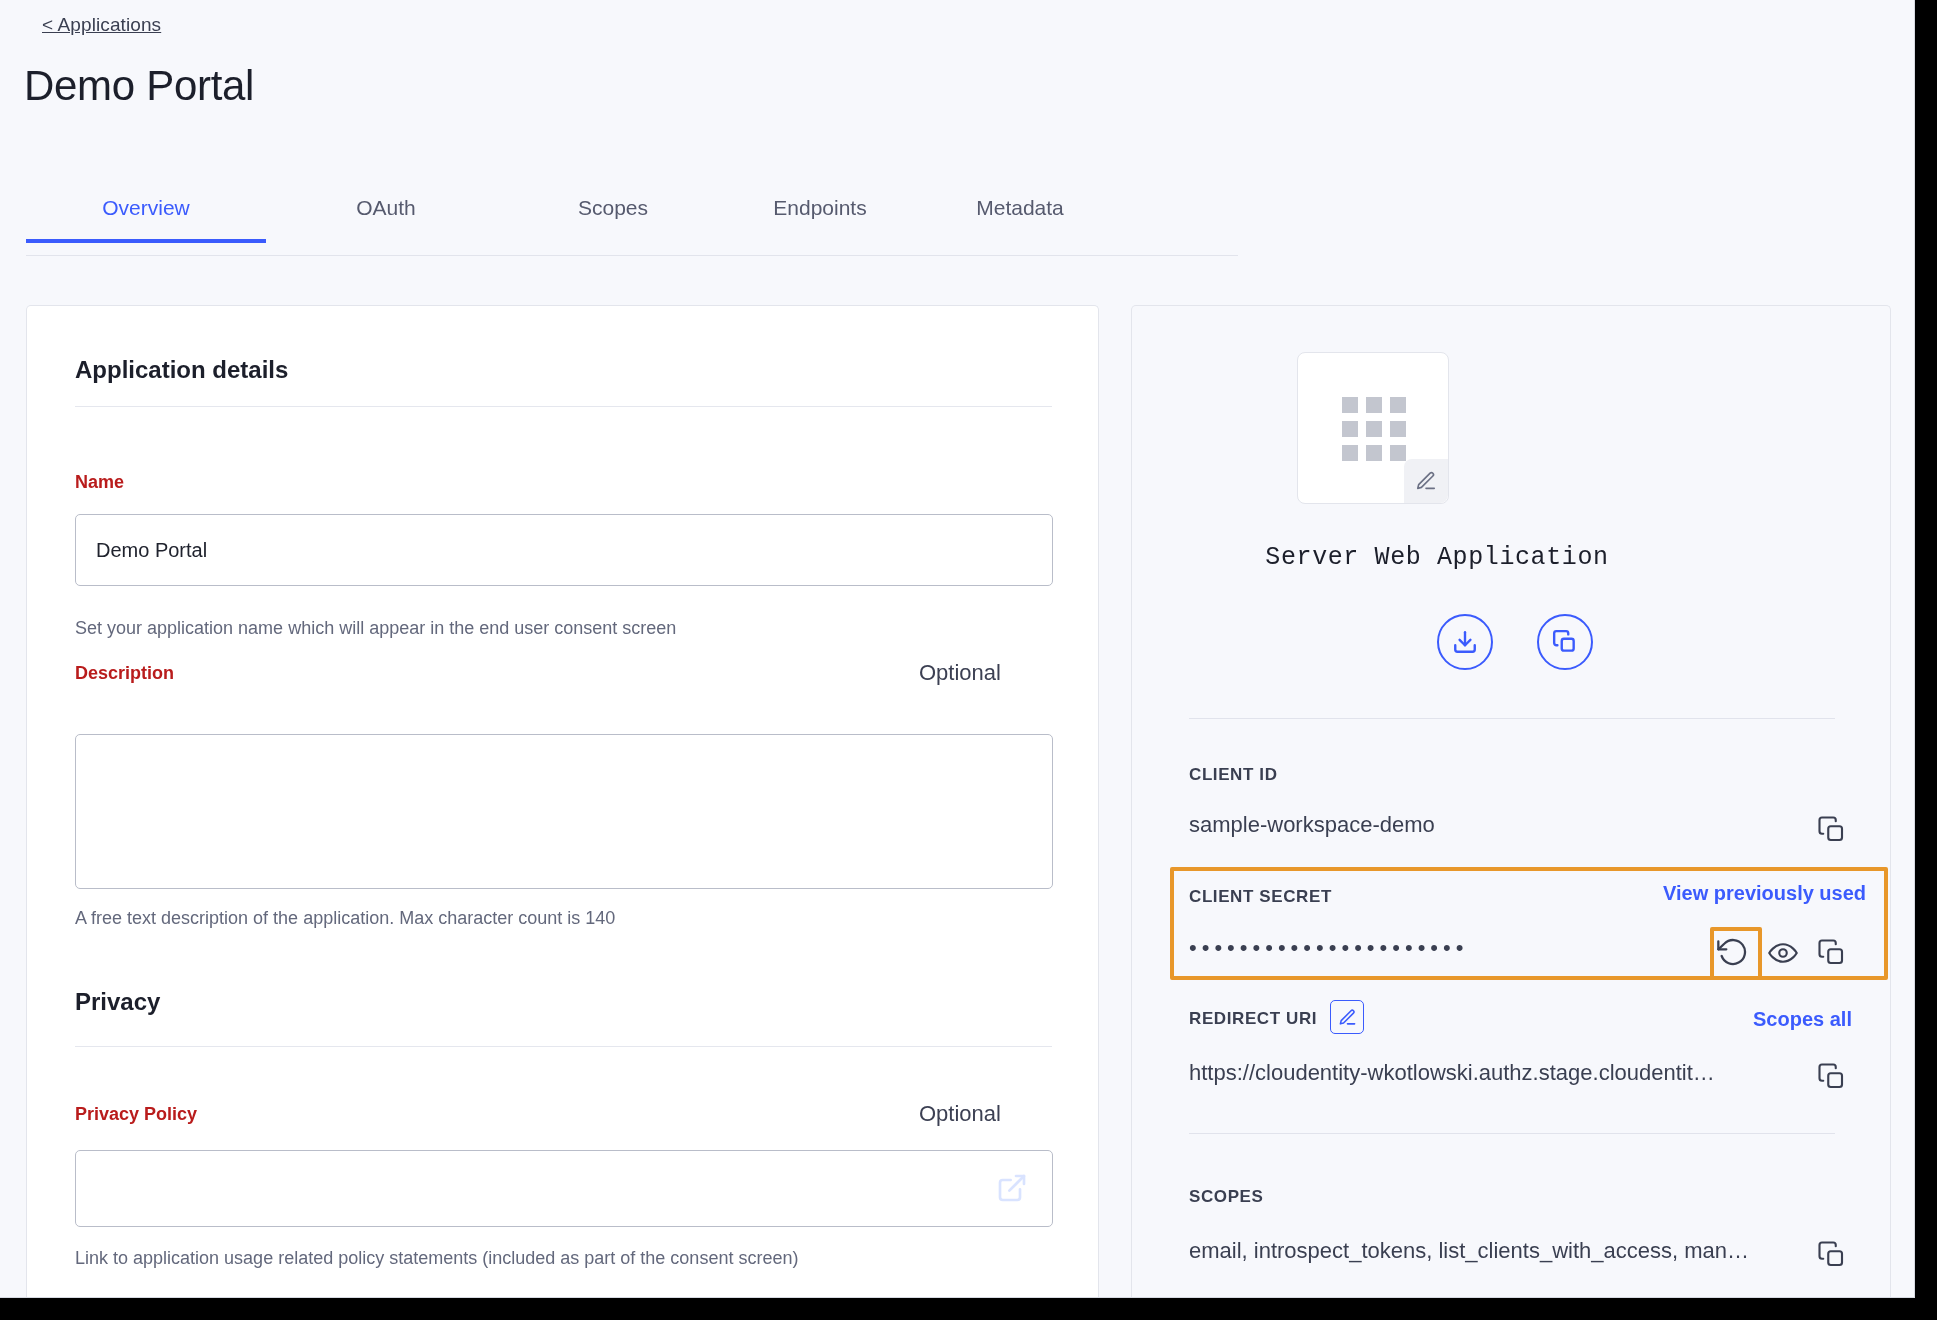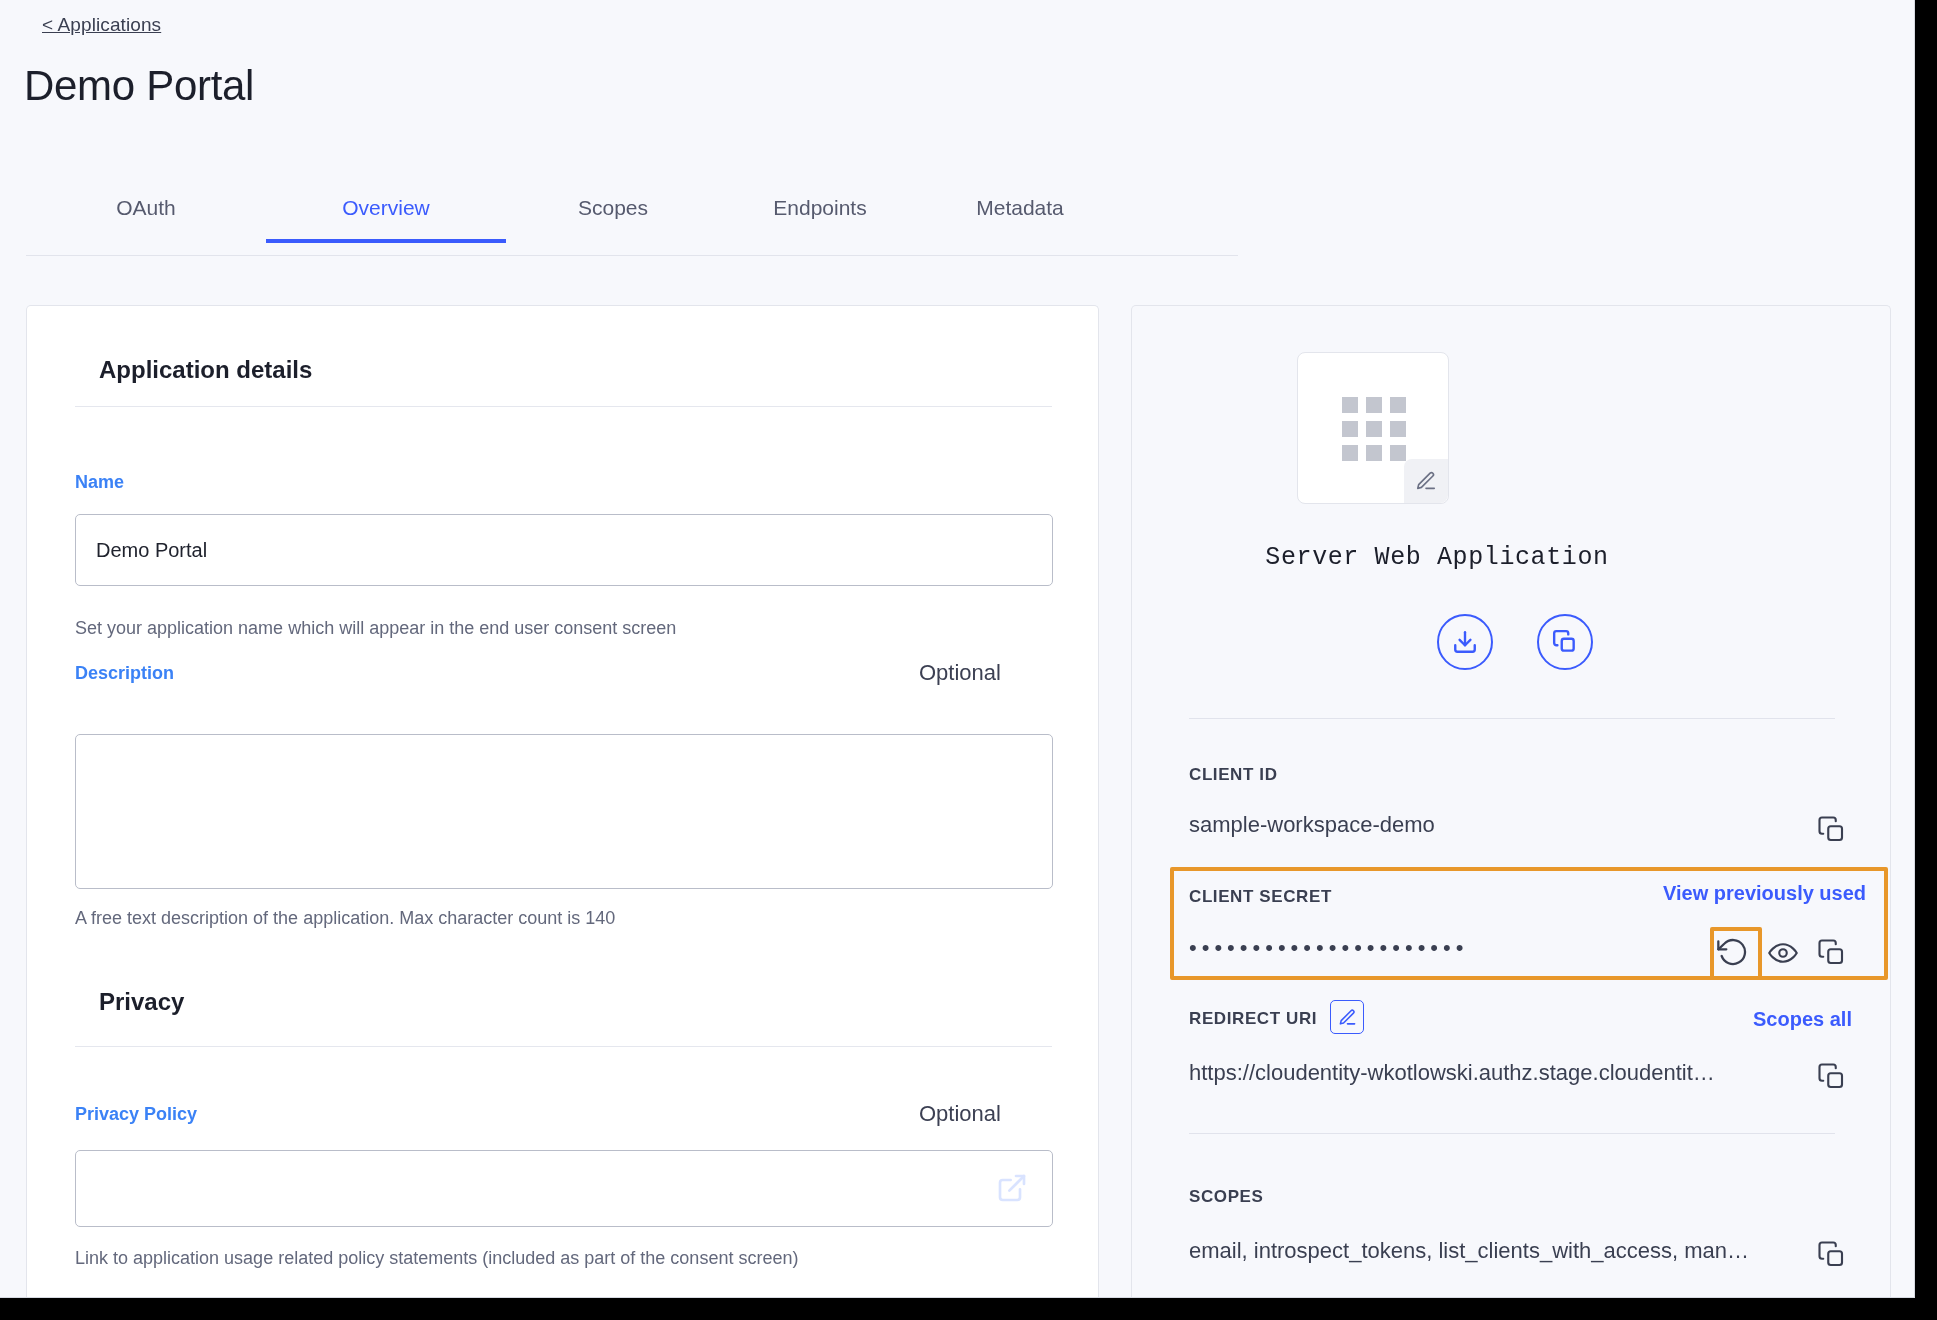--- a/index.html
+++ b/index.html
@@ -74,28 +74,28 @@
     width: 760px; height: 993px;
     background: #f7f8fc;
     border: 1px solid #e3e5ec;
     border-bottom: none;
     border-radius: 5px 5px 0 0;
   }
 
   
   .section-title {
     position: absolute;
-    font-size: 24px; font-weight: bold; color: #1c1f2b; margin-left: 24px;
+    font-size: 24px; font-weight: bold; color: #1c1f2b;
   }
   .section-rule {
     position: absolute; height: 1px; background: #e5e7ee;
   }
   .field-label {
     position: absolute;
-    font-size: 18px; font-weight: bold; color: #3b82f6;
+    font-size: 18px; font-weight: bold; color: #b91c1c;
   }
   .optional-tag {
     position: absolute;
     font-size: 22px; color: #3c4053; font-weight: 400;
   }
   .text-input {
     position: absolute;
     background: #fff;
     border: 1px solid #b9bdc9;
     border-radius: 5px;
@@ -214,22 +214,22 @@
 </style>
 </head>
 <body>
 
 <div class="viewport">
 
   <a class="breadcrumb">&lt; Applications</a>
   <h1 class="page-title">Demo Portal</h1>
 
   <div class="tabbar">
+    <div class="tab tab-0 active">Overview</div>
     <div class="tab tab-1">OAuth</div>
-    <div class="tab tab-0 active">Overview</div>
     <div class="tab tab-2">Scopes</div>
     <div class="tab tab-3">Endpoints</div>
     <div class="tab tab-4">Metadata</div>
   </div>
 
   <div class="panel-left">
     <div class="section-title" style="left:48px; top:50px;">Application details</div>
     <div class="section-rule" style="left:48px; top:100px; width:977px;"></div>
 
     <div class="field-label" style="left:48px; top:166px;">Name</div>

